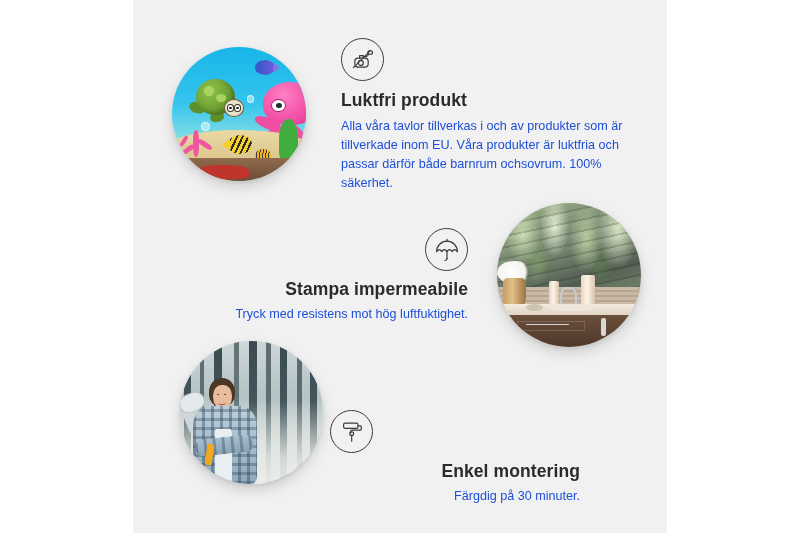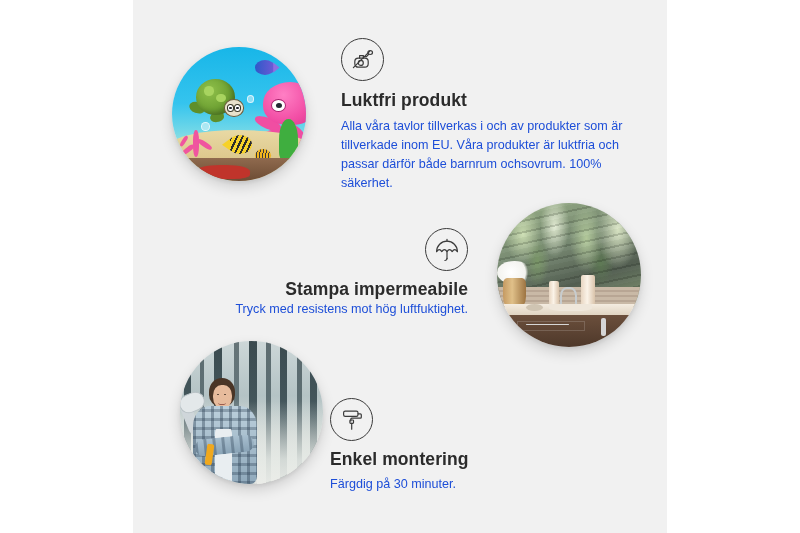--- a/index.html
+++ b/index.html
@@ -293,24 +293,24 @@
   }
 
   
   #feature-1{left:341px;top:38px;width:300px;}
   #feature-1 .feat-icon{margin-bottom:9px;}
   #feature-1 .feat-title{margin-bottom:6px;}
 
   
   #feature-2{left:215px;top:228px;width:253px;text-align:right;}
   #feature-2 .icon-wrap{display:flex;justify-content:flex-end;margin-bottom:8px;}
-  #feature-2 .feat-title{text-align:right;}
-
-  
-  #feature-3{left:330px;top:398px;width:250px;}
+  #feature-2 .feat-title{margin-bottom:5px;text-align:right;}
+
+  
+  #feature-3{left:330px;top:410px;width:250px;text-align:right;}
   #feature-3 .feat-icon{margin-bottom:8px;}
   #feature-3 .feat-title{margin-bottom:5px;}
 </style>
 </head>
 <body>
 
 <div class="canvas">
 
   <div class="panel"></div>
 

